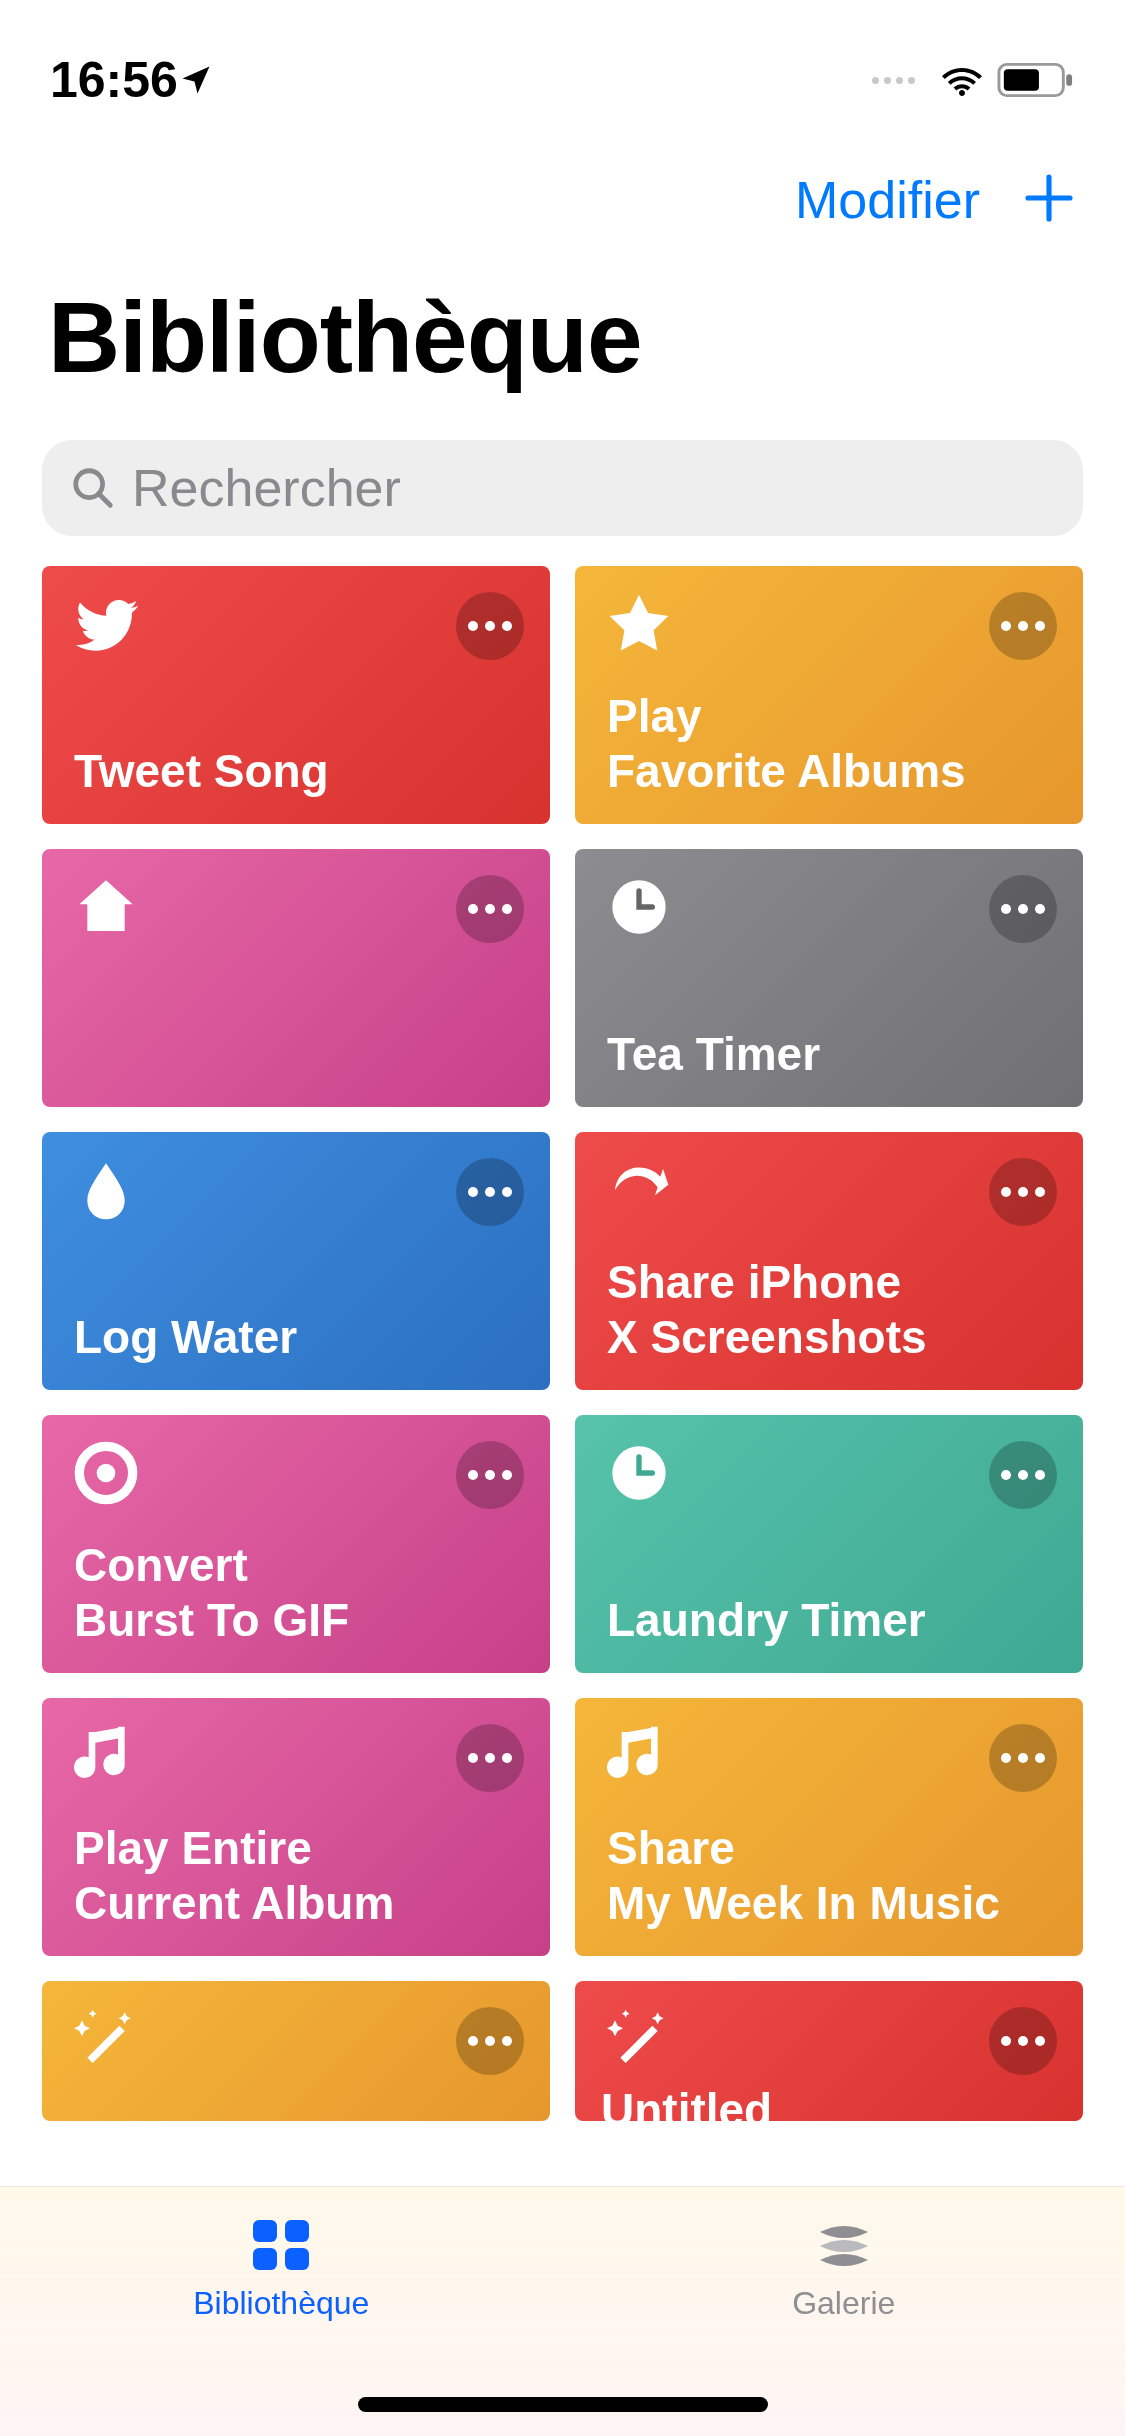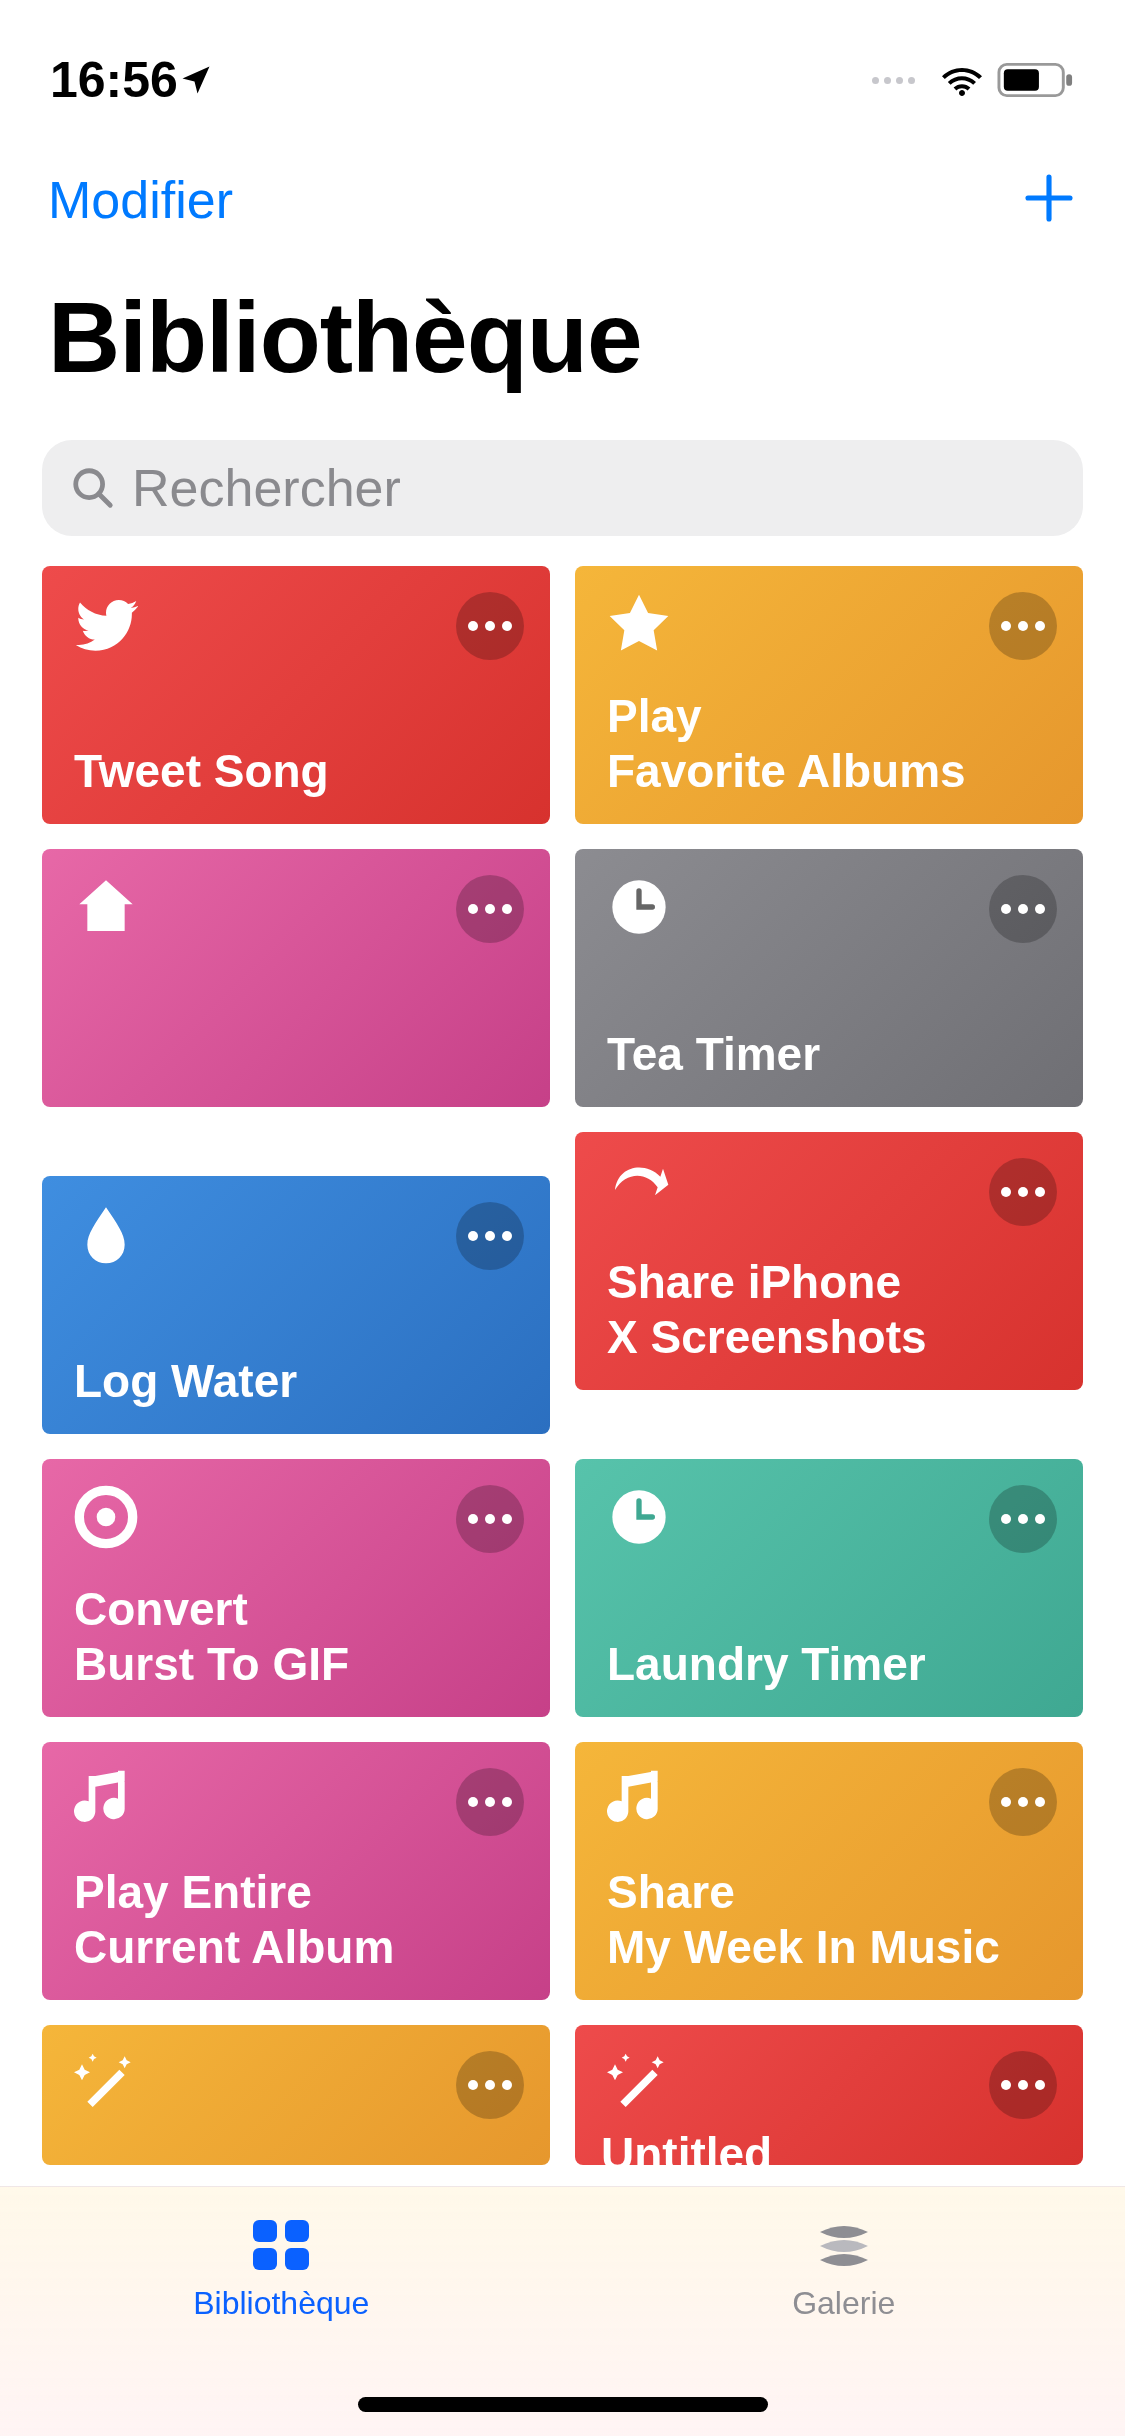--- a/index.html
+++ b/index.html
@@ -6,21 +6,21 @@
   html, body { width: 1125px; height: 2436px; font-family: -apple-system, "Helvetica Neue", Arial, sans-serif; background: #fff; overflow: hidden; }
 
   
   .status-bar { display: flex; align-items: center; justify-content: space-between; padding: 30px 50px 0 50px; height: 130px; }
   .status-time { font-size: 50px; font-weight: 600; display: flex; align-items: center; }
   .status-right { display: flex; align-items: center; gap: 10px; }
   .status-dots { display: flex; gap: 5px; margin-right: 12px; }
   .status-dots span { width: 7px; height: 7px; border-radius: 50%; background: #c7c7cc; }
 
   
-  .nav-bar { display: flex; align-items: center; justify-content: space-between; padding: 40px 48px 0 48px; gap: 41px; }
+  .nav-bar { display: flex; align-items: center; justify-content: flex-end; padding: 40px 48px 0 48px; gap: 41px; }
   .nav-edit { color: #007aff; font-size: 52px; font-weight: 400; }
   .nav-plus svg { width: 56px; height: 56px; }
 
   
   .page-title { font-size: 100px; font-weight: 700; letter-spacing: -1px; padding: 50px 48px 25px 48px; }
 
   
   .search-wrap { margin: 20px 42px 30px 42px; }
   .search { background: #eeeeef; border-radius: 30px; height: 96px; display: flex; align-items: center; padding: 0 28px; gap: 16px; }
   .search svg { width: 46px; height: 46px; flex-shrink: 0; }
@@ -33,21 +33,21 @@
   .card-icon svg { width: 64px; height: 64px; }
   .card-title { font-size: 46px; font-weight: 600; line-height: 1.18; white-space: pre-line; }
   .more-btn { position: absolute; top: 26px; right: 26px; width: 68px; height: 68px; border-radius: 50%; background: rgba(0,0,0,0.22); display: flex; align-items: center; justify-content: center; gap: 7px; }
   .more-btn span { width: 10px; height: 10px; border-radius: 50%; background: #fff; }
 
   
   .g-red    { background: linear-gradient(135deg, #ee4b4b 0%, #d7322e 100%); }
   .g-orange { background: linear-gradient(135deg, #f5b63a 0%, #e6972d 100%); }
   .g-pink   { background: linear-gradient(135deg, #e768a7 0%, #c64088 100%); }
   .g-gray   { background: linear-gradient(135deg, #8c8c91 0%, #6f6f74 100%); gap: 24px; }
-  .g-blue   { background: linear-gradient(135deg, #3f8ee0 0%, #2b6fc0 100%); margin-top: 44px; }
+  .g-blue   { background: linear-gradient(135deg, #3f8ee0 0%, #2b6fc0 100%); }
   .g-teal   { background: linear-gradient(135deg, #57c3ab 0%, #3fa892 100%); }
 
   
   .tab-bar { position: absolute; bottom: 0; left: 0; right: 0; height: 250px; background: linear-gradient(180deg, rgba(255,248,231,0.9) 0%, rgba(255,244,244,0.96) 100%); backdrop-filter: blur(20px); border-top: 1px solid rgba(0,0,0,0.06); display: flex; }
   .tab { flex: 1; display: flex; flex-direction: column; align-items: center; padding-top: 28px; gap: 12px; }
   .tab-label { font-size: 32px; font-weight: 500; }
   .tab.active .tab-label { color: #0a61ff; }
   .tab.inactive .tab-label { color: #8e8e93; }
   .home-indicator { position: absolute; bottom: 24px; left: 50%; transform: translateX(-50%); width: 410px; height: 15px; border-radius: 10px; background: #000; }
 </style>

